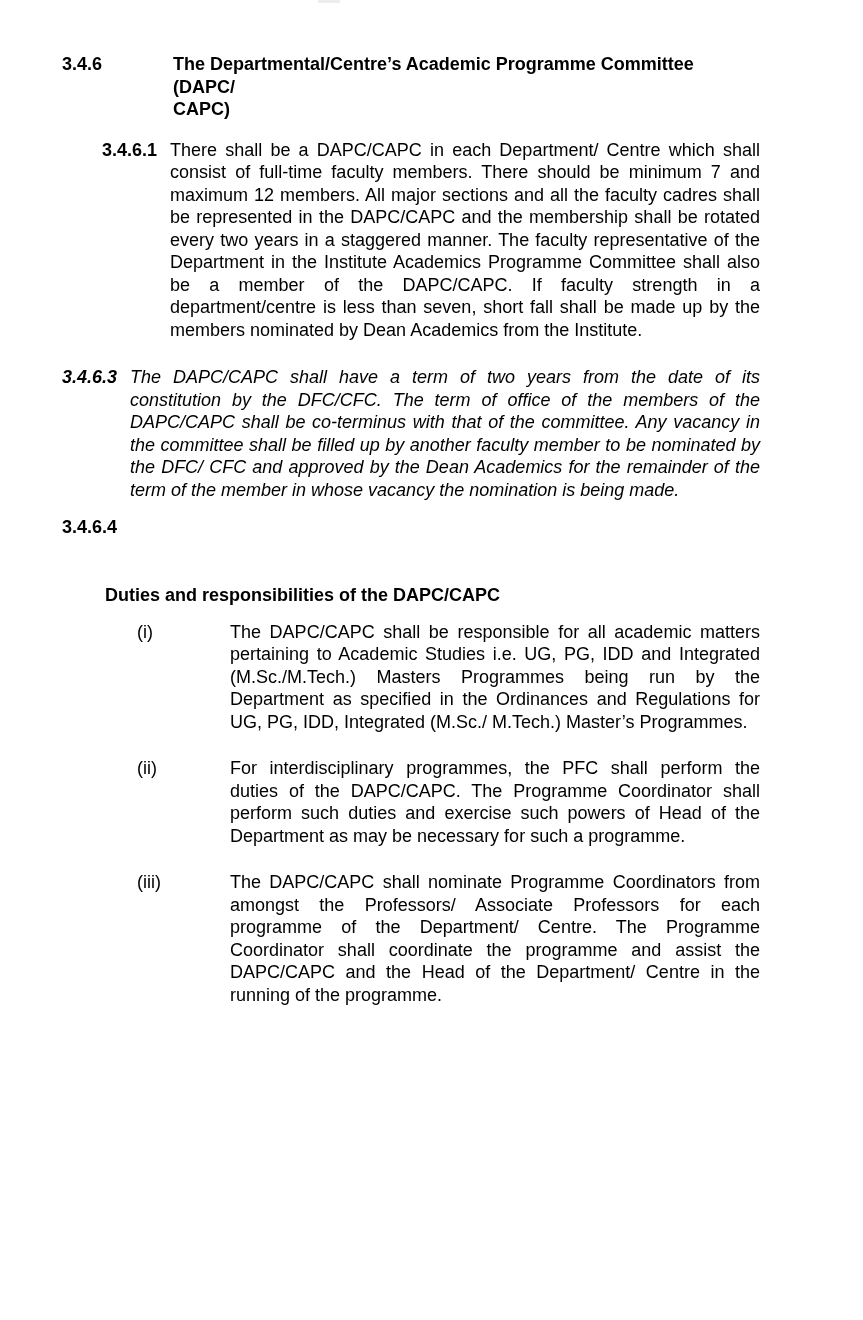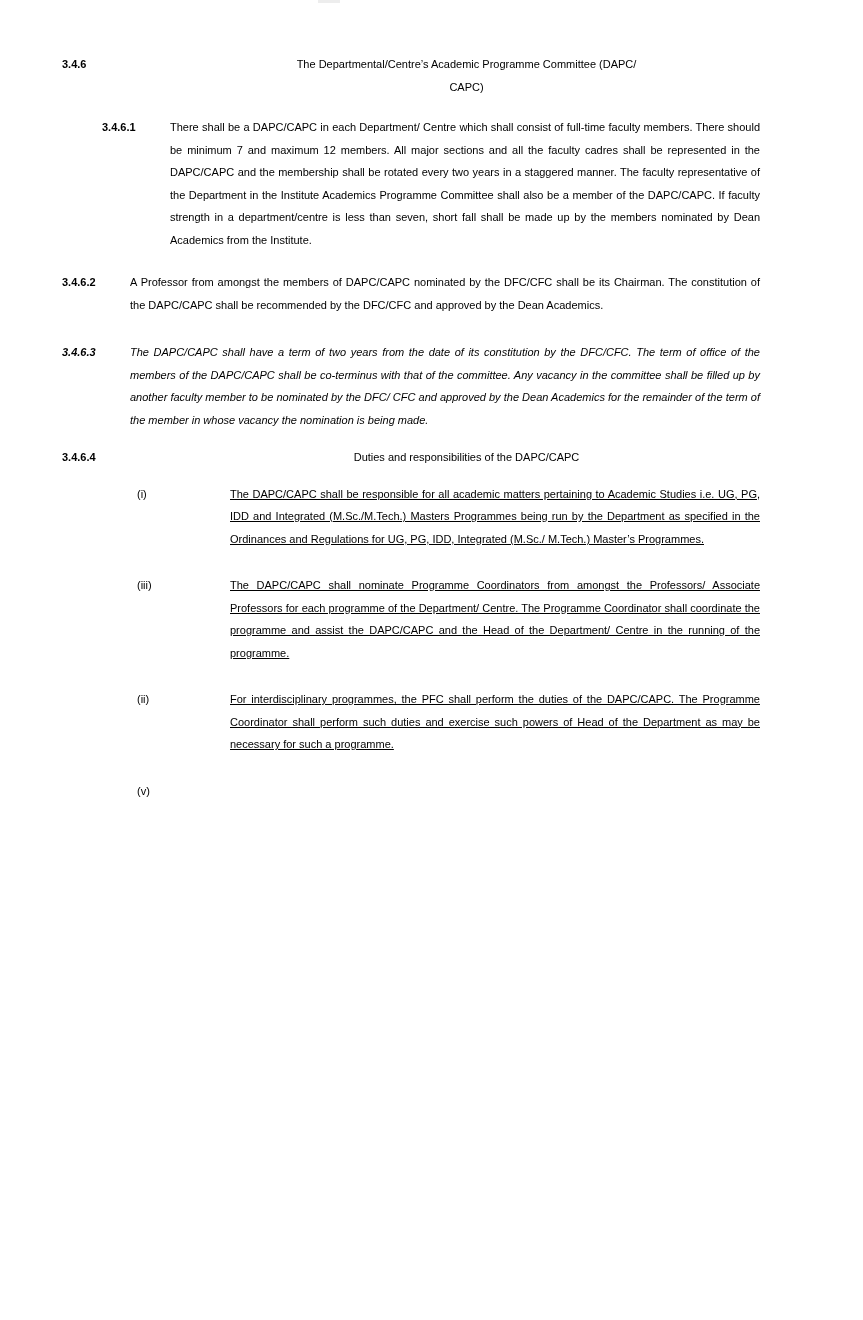--- a/index.html
+++ b/index.html
@@ -7,21 +7,21 @@
     padding: 0;
     background: #ffffff;
   }
   .page {
     position: relative;
     width: 863px;
     height: 1016px;
     background: #ffffff;
     color: #000000;
     font-family: "Liberation Sans", "DejaVu Sans", sans-serif;
-    font-size: 11px;
+    font-size: 18px;
     line-height: 22.5px;
     overflow: hidden;
   }
   .top-artifact {
     position: absolute;
     left: 318px;
     top: 0;
     width: 22px;
     height: 3px;
     background: #ededed;
@@ -38,47 +38,46 @@
   }
   .num {
     flex: 0 0 68px;
     font-weight: bold;
   }
   .para-body {
     flex: 1 1 auto;
     text-align: justify;
   }
   .heading .para-body {
-    font-weight: normal;
+    font-weight: bold;
     white-space: pre-line;
-    text-align: center;
+    text-align: left;
     margin-left: 43px;
   }
   .mt-h1   { margin-top: 0; }
   .mt-p1   { margin-top: 18px; margin-left: 40px; }
   .mt-p2   { margin-top: 20px; }
   .mt-p3   { margin-top: 25px; font-style: italic; }
-  .mt-h2   { margin-top: 15px; }
+  .mt-h2   { margin-top: 15px; flex-direction: column; }
   .items {
     margin-left: 75px;
     width: 623px;
   }
   .item {
     display: flex;
     align-items: flex-start;
   }
   .item-first { margin-top: 14px; }
   .item-next  { margin-top: 24px; }
   .marker {
     flex: 0 0 93px;
   }
   .item-text {
     flex: 1 1 auto;
     text-align: justify;
-    text-decoration: underline;
   }
 </style>
 </head>
 <body>
 
 <div class="page">
   <div class="top-artifact"></div>
 
   <div class="content">
 
@@ -86,50 +85,46 @@
       <div class="num">3.4.6</div>
       <div class="para-body">The Departmental/Centre’s Academic Programme Committee (DAPC/
 CAPC)</div>
     </div>
 
     <div class="row mt-p1">
       <div class="num">3.4.6.1</div>
       <div class="para-body">There shall be a DAPC/CAPC in each Department/ Centre which shall consist of full-time faculty members. There should be minimum 7 and maximum 12 members. All major sections and all the faculty cadres shall be represented in the DAPC/CAPC and the membership shall be rotated every two years in a staggered manner.  The faculty representative of the Department in the Institute Academics Programme Committee shall also be a member of the DAPC/CAPC. If faculty strength in a department/centre is less than seven, short fall shall be made up by the members nominated by Dean Academics from the Institute.</div>
     </div>
 
-    <div class="row mt-p2">
-      <div class="num">3.4.6.2</div>
-      <div class="para-body">A Professor from amongst the members of DAPC/CAPC nominated by the DFC/CFC shall be its Chairman. The constitution of the DAPC/CAPC shall be recommended by the DFC/CFC and approved by the Dean Academics.</div>
-    </div>
 
     <div class="row mt-p3">
       <div class="num">3.4.6.3</div>
       <div class="para-body">The DAPC/CAPC shall have a term of two years from the date of its constitution by the DFC/CFC. The term of office of the members of the DAPC/CAPC shall be co-terminus with that of the committee. Any vacancy in the committee shall be filled up by another faculty member to be nominated by the DFC/ CFC and approved by the Dean Academics for the remainder of the term of the member in whose vacancy the nomination is being made.</div>
     </div>
 
     <div class="row heading mt-h2">
       <div class="num">3.4.6.4</div>
       <div class="para-body">Duties and responsibilities of the DAPC/CAPC</div>
     </div>
 
     <div class="items">
 
       <div class="item item-first">
         <div class="marker">(i)</div>
         <div class="item-text">The DAPC/CAPC shall be responsible for all academic matters pertaining to Academic Studies i.e. UG, PG, IDD and Integrated (M.Sc./M.Tech.) Masters Programmes being run by the Department as specified in the Ordinances and Regulations for UG, PG, IDD, Integrated  (M.Sc./ M.Tech.) Master’s Programmes.</div>
       </div>
 
       <div class="item item-next">
-        <div class="marker">(iii)</div>
-        <div class="item-text">The DAPC/CAPC shall nominate Programme Coordinators from amongst the Professors/ Associate Professors for each programme of the Department/ Centre. The Programme Coordinator shall coordinate the programme and assist the DAPC/CAPC and the Head of the Department/ Centre in the running of the programme.</div>
+        <div class="marker">(ii)</div>
+        <div class="item-text">For interdisciplinary programmes, the PFC shall perform the duties of the DAPC/CAPC. The Programme Coordinator shall perform such duties and exercise such powers of Head of the Department as may be necessary for such a programme.</div>
       </div>
 
       <div class="item item-next">
-        <div class="marker">(ii)</div>
-        <div class="item-text">For interdisciplinary programmes, the PFC shall perform the duties of the DAPC/CAPC. The Programme Coordinator shall perform such duties and exercise such powers of Head of the Department as may be necessary for such a programme.</div>
+        <div class="marker">(iii)</div>
+        <div class="item-text">The DAPC/CAPC shall nominate Programme Coordinators from amongst the Professors/ Associate Professors for each programme of the Department/ Centre. The Programme Coordinator shall coordinate the programme and assist the DAPC/CAPC and the Head of the Department/ Centre in the running of the programme.</div>
       </div>
 
 
       <div class="item item-next">
         <div class="marker">(v)</div>
       </div>
 
 
     </div>
   </div>

